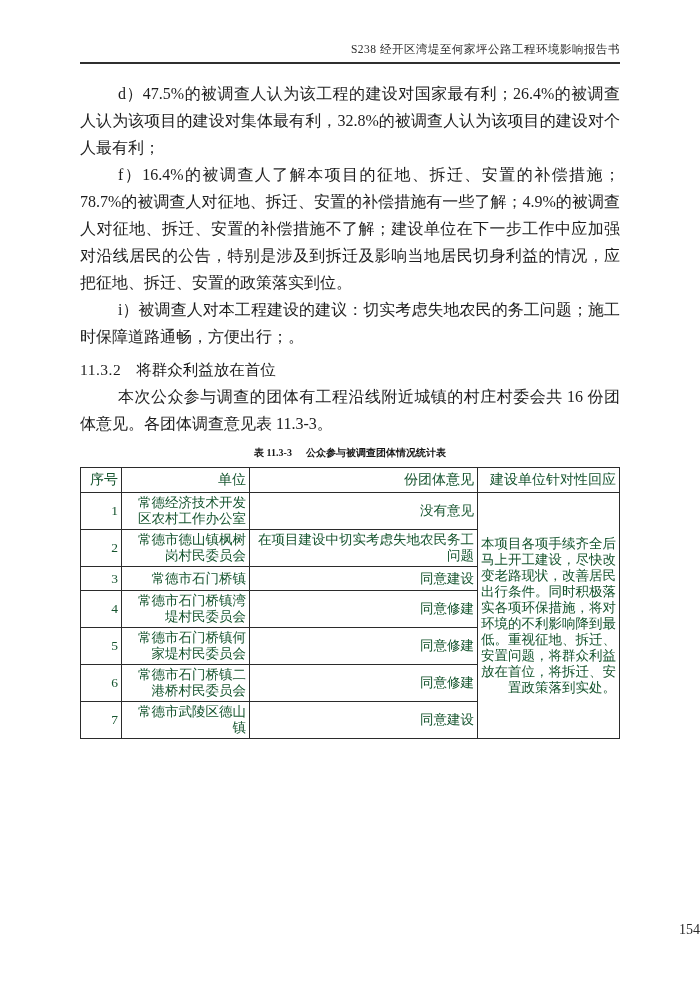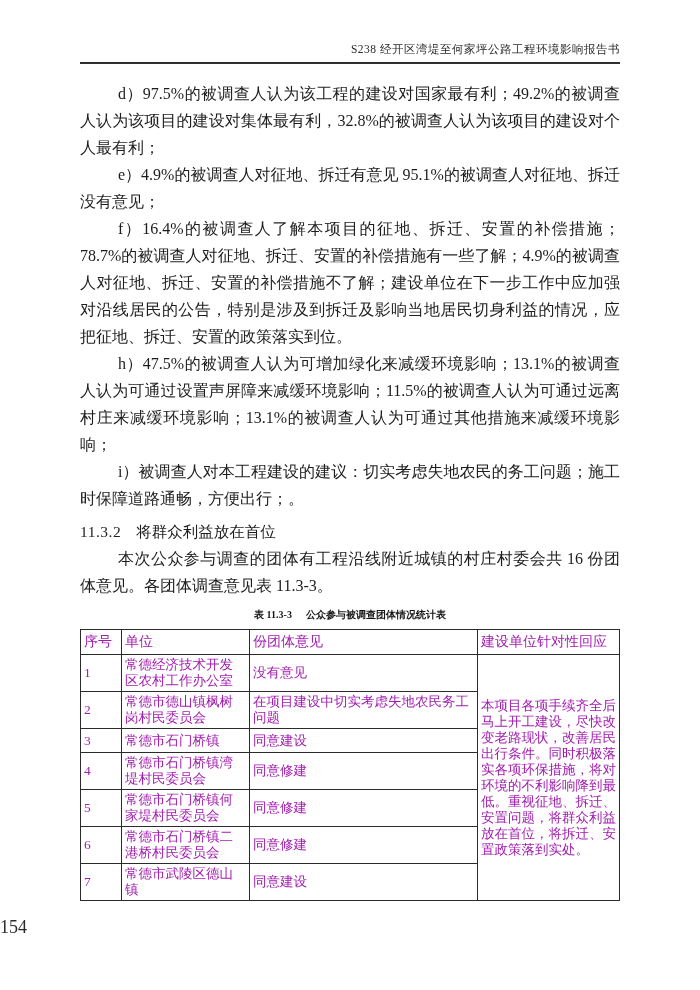--- a/index.html
+++ b/index.html
@@ -70,60 +70,58 @@
     margin-top: 7px;
     width: 100%;
     border-collapse: collapse;
     table-layout: fixed;
   }
   table.stats th, table.stats td {
     border: 1.2px solid #2b2b2b;
     font-weight: normal;
     font-size: 13.5px;
     line-height: 16px;
-    text-align: left;
+    text-align: right;
     vertical-align: middle;
     padding: 2px 3px;
-    color: #a21caf;
+    color: #14532d;
   }
   table.stats th { height: 25px; font-size: 14px; }
   td.cell-response {
     text-align: justify;
     padding: 4px 8px;
     font-size: 13.5px;
     line-height: 18.5px;
   }
   .h2l { height: 35px; }  
   .h1l { height: 24px; }  
 
   
   .page-number {
     position: absolute;
     left: 0; right: 0;
     bottom: 52px;
-    text-align: left;
-    font-size: 18px;
+    text-align: right;
+    font-size: 14px;
     color: #2a2a2a;
   }
 </style>
 </head>
 <body>
 
 <div class="page">
   <div class="content">
 
     <div class="doc-header">
       <div class="doc-header-inner">S238 经开区湾堤至何家坪公路工程环境影响报告书</div>
     </div>
 
     <div class="body-text">
-      <p>d）97.5%的被调查人认为该工程的建设对国家最有利；49.2%的被调查人认为该项目的建设对集体最有利，32.8%的被调查人认为该项目的建设对个人最有利；</p>
-      <p>e）4.9%的被调查人对征地、拆迁有意见 95.1%的被调查人对征地、拆迁没有意见；</p>
+      <p>d）47.5%的被调查人认为该工程的建设对国家最有利；26.4%的被调查人认为该项目的建设对集体最有利，32.8%的被调查人认为该项目的建设对个人最有利；</p>
       <p>f）16.4%的被调查人了解本项目的征地、拆迁、安置的补偿措施；78.7%的被调查人对征地、拆迁、安置的补偿措施有一些了解；4.9%的被调查人对征地、拆迁、安置的补偿措施不了解；建设单位在下一步工作中应加强对沿线居民的公告，特别是涉及到拆迁及影响当地居民切身利益的情况，应把征地、拆迁、安置的政策落实到位。</p>
-      <p>h）47.5%的被调查人认为可增加绿化来减缓环境影响；13.1%的被调查人认为可通过设置声屏障来减缓环境影响；11.5%的被调查人认为可通过远离村庄来减缓环境影响；13.1%的被调查人认为可通过其他措施来减缓环境影响；</p>
       <p>i）被调查人对本工程建设的建议：切实考虑失地农民的务工问题；施工时保障道路通畅，方便出行；。</p>
     </div>
 
     <div class="section-heading">
       <span class="sec-num">11.3.2</span><span class="sec-title">将群众利益放在首位</span>
     </div>
 
     <div class="intro">
       <p>本次公众参与调查的团体有工程沿线附近城镇的村庄村委会共 16 份团体意见。各团体调查意见表 11.3-3。</p>
     </div>

